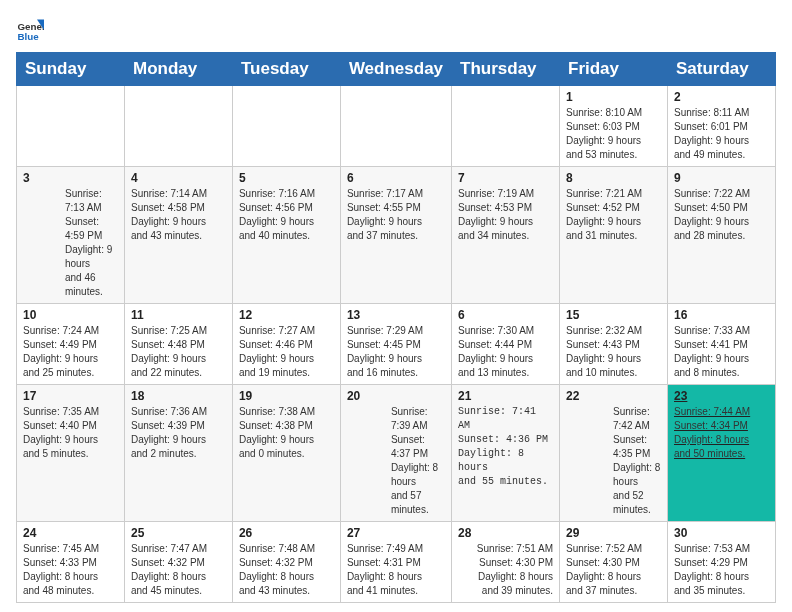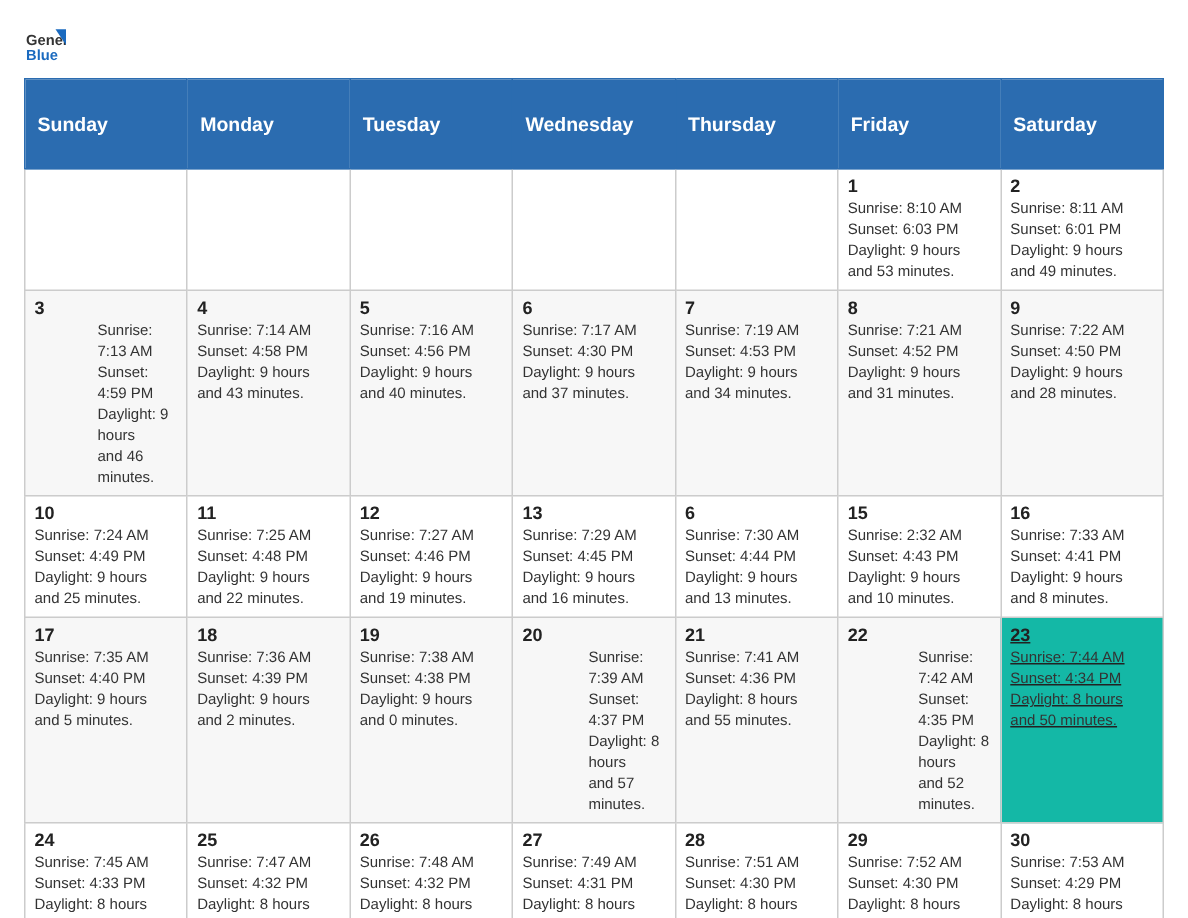--- a/index.html
+++ b/index.html
@@ -38,23 +38,23 @@
       color: #444;
     }
     .calendar {
       width: 100%;
       border-collapse: collapse;
       border: 1px solid #ccc;
     }
     .calendar th {
       background-color: #2b6cb0;
       color: #fff;
-      font-size: 13px;
+      font-size: 17px;
       font-weight: bold;
-      padding: 22px 8px;
+      padding: 6px 8px;
       border: 1px solid #2b6cb0;
       text-align: left;
     }
     .calendar td {
       vertical-align: top;
       border: 1px solid #ccc;
       padding: 4px 6px;
       font-size: 10px;
       color: #222;
       background: #fff;
@@ -148,21 +148,21 @@
         <td style="background: rgb(247, 247, 247);">
           <span class="day-number">5</span>
           <div class="day-detail" style="white-space: pre-line;">Sunrise: 7:16 AM
 Sunset: 4:56 PM
 Daylight: 9 hours
 and 40 minutes.</div>
         </td>
         <td style="background: rgb(247, 247, 247);">
           <span class="day-number">6</span>
           <div class="day-detail" style="white-space: pre-line;">Sunrise: 7:17 AM
-Sunset: 4:30 PM
+Sunset: 4:55 PM
 Daylight: 9 hours
 and 37 minutes.</div>
         </td>
         <td style="background: rgb(247, 247, 247);">
           <span class="day-number">7</span>
           <div class="day-detail" style="white-space: pre-line;">Sunrise: 7:19 AM
 Sunset: 4:53 PM
 Daylight: 9 hours
 and 34 minutes.</div>
         </td>
@@ -256,21 +256,21 @@
         </td>
         <td style="background: rgb(247, 247, 247);">
           <span class="day-number">20</span>
           <div class="day-detail" style="white-space: pre-line; margin-left: 44px;">Sunrise: 7:39 AM
 Sunset: 4:37 PM
 Daylight: 8 hours
 and 57 minutes.</div>
         </td>
         <td style="background: rgb(247, 247, 247);">
           <span class="day-number">21</span>
-          <div class="day-detail" style="white-space: pre-line;">Sunrise: 7:41 AM
+          <div class="day-detail" style="white-space: pre-line; font-family: Liberation Mono, monospace;">Sunrise: 7:41 AM
 Sunset: 4:36 PM
 Daylight: 8 hours
 and 55 minutes.</div>
         </td>
         <td style="background: rgb(247, 247, 247);">
           <span class="day-number">22</span>
           <div class="day-detail" style="white-space: pre-line; margin-left: 47px;">Sunrise: 7:42 AM
 Sunset: 4:35 PM
 Daylight: 8 hours
 and 52 minutes.</div>
@@ -307,21 +307,21 @@
         </td>
         <td>
           <span class="day-number">27</span>
           <div class="day-detail" style="white-space: pre-line;">Sunrise: 7:49 AM
 Sunset: 4:31 PM
 Daylight: 8 hours
 and 41 minutes.</div>
         </td>
         <td>
           <span class="day-number">28</span>
-          <div class="day-detail" style="white-space: pre-line;">Sunrise: 7:51 AM
+          <div class="day-detail" style="white-space: pre-line; text-align: right;">Sunrise: 7:51 AM
 Sunset: 4:30 PM
 Daylight: 8 hours
 and 39 minutes.</div>
         </td>
         <td>
           <span class="day-number">29</span>
           <div class="day-detail" style="white-space: pre-line;">Sunrise: 7:52 AM
 Sunset: 4:30 PM
 Daylight: 8 hours
 and 37 minutes.</div>

